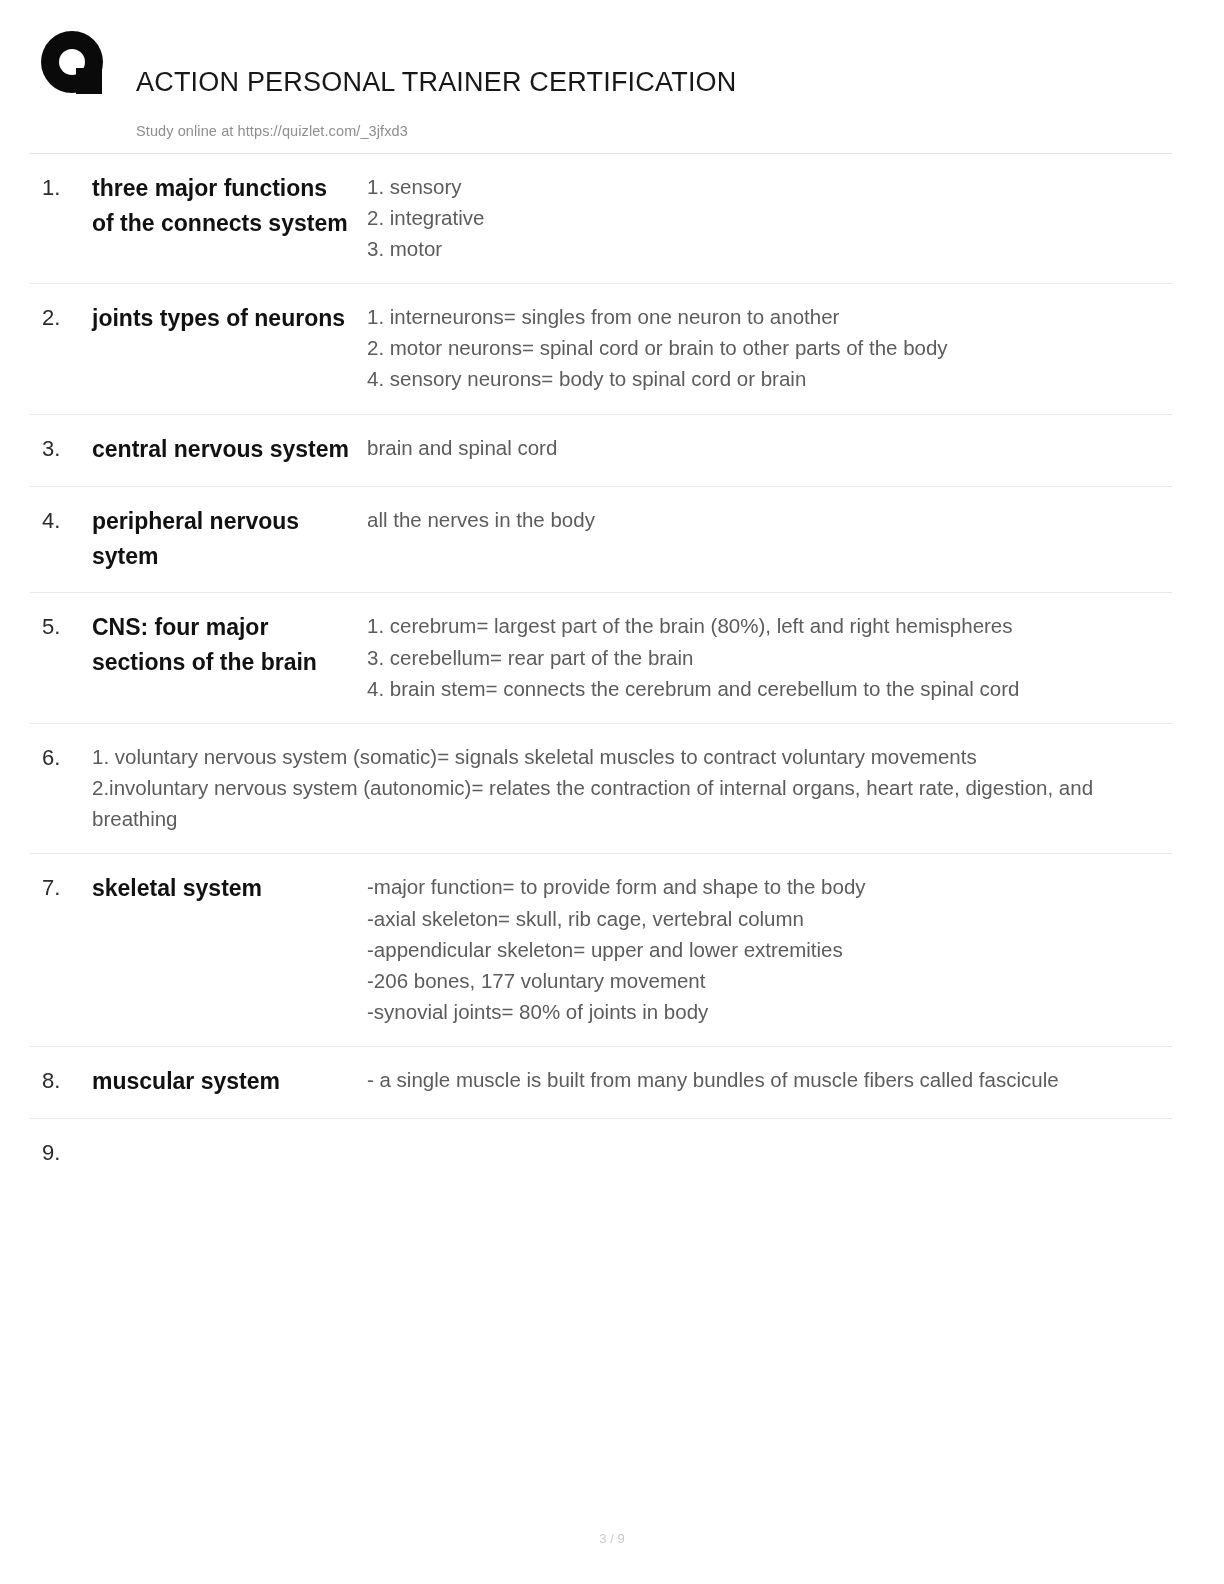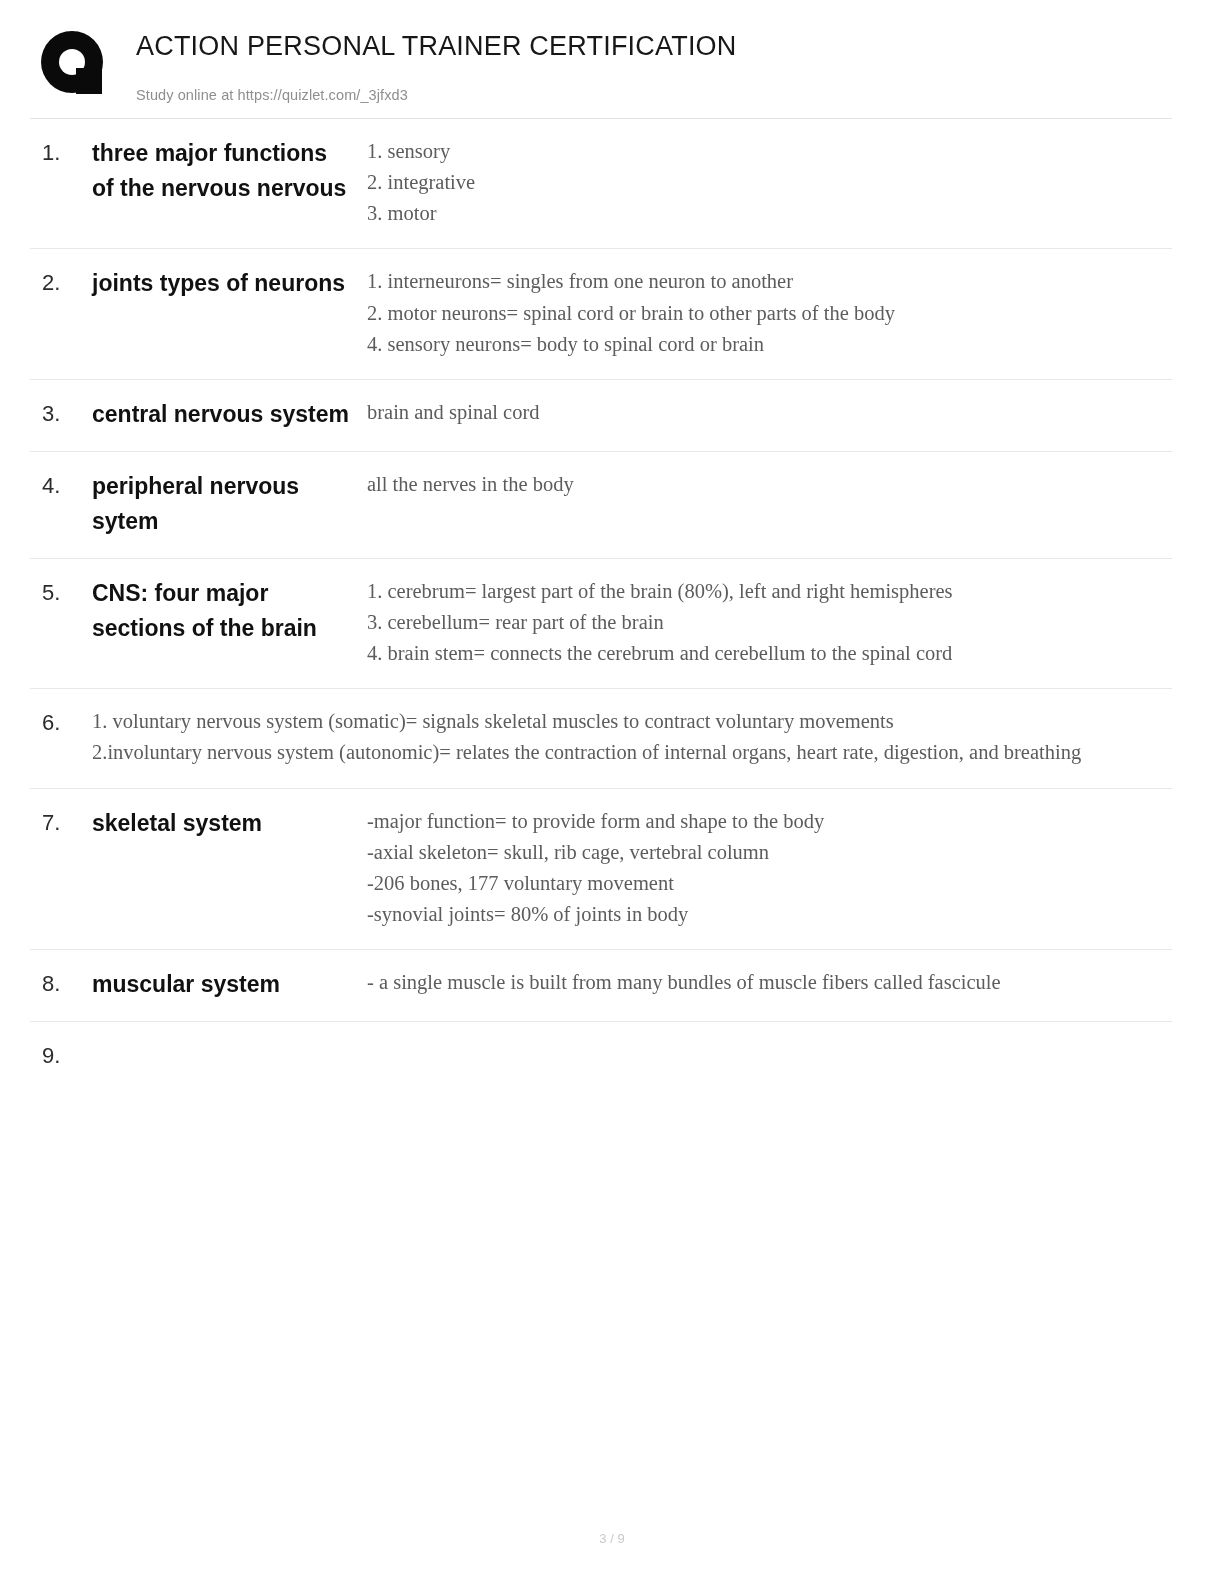--- a/index.html
+++ b/index.html
@@ -66,20 +66,21 @@
   .header-text {
     padding-top: 6px;
   }
   .doc-title {
     font-size: 27px;
     font-weight: 400;
     letter-spacing: 0.2px;
     color: #171717;
     line-height: 1.1;
     font-family: "Liberation Sans", sans-serif;
+    margin-top: 36px;
   }
   .doc-sub {
     margin-top: 25px;
     font-size: 14.5px;
     color: #8e8e8e;
     font-family: "Liberation Sans", sans-serif;
     letter-spacing: 0.1px;
   }
 
   
@@ -112,21 +113,21 @@
     font-family: "Liberation Sans", sans-serif;
     padding-right: 14px;
     box-sizing: border-box;
     word-break: break-word;
   }
   .card-def {
     flex: 1 1 auto;
     font-size: 20.5px;
     color: #5c5c5c;
     line-height: 1.52;
-    font-family: Liberation Serif, serif;
+    font-family: Liberation Sans, sans-serif;
   }
   .card-def .line {
     display: block;
   }
   .row-last .card-term,
   .row-last .card-def {
     min-height: 8px;
   }
   .row-empty {
     border-bottom: none;
@@ -158,21 +159,21 @@
     <div class="header-text">
       <div class="doc-title">ACTION PERSONAL TRAINER CERTIFICATION</div>
       <div class="doc-sub">Study online at https://quizlet.com/_3jfxd3</div>
     </div>
   </div>
 
   <div class="cards">
 
     <div class="card-row">
       <div class="card-num">1.</div>
-      <div class="card-term">three major functions of the nervous nervous</div>
+      <div class="card-term">three major functions of the connects system</div>
       <div class="card-def">
         <span class="line">1. sensory</span>
         <span class="line">2. integrative</span>
         <span class="line">3. motor</span>
       </div>
     </div>
 
     <div class="card-row">
       <div class="card-num">2.</div>
       <div class="card-term">joints types of neurons</div>
@@ -216,20 +217,21 @@
         <span class="line">2.involuntary nervous system (autonomic)= relates the contraction of internal organs, heart rate, digestion, and breathing</span>
       </div>
     </div>
 
     <div class="card-row">
       <div class="card-num">7.</div>
       <div class="card-term">skeletal system</div>
       <div class="card-def">
         <span class="line">-major function= to provide form and shape to the body</span>
         <span class="line">-axial skeleton= skull, rib cage, vertebral column</span>
+        <span class="line">-appendicular skeleton= upper and lower extremities</span>
         <span class="line">-206 bones, 177 voluntary movement</span>
         <span class="line">-synovial joints= 80% of joints in body</span>
       </div>
     </div>
 
     <div class="card-row">
       <div class="card-num">8.</div>
       <div class="card-term">muscular system</div>
       <div class="card-def">
         <span class="line">- a single muscle is built from many bundles of muscle fibers called fascicule</span>

